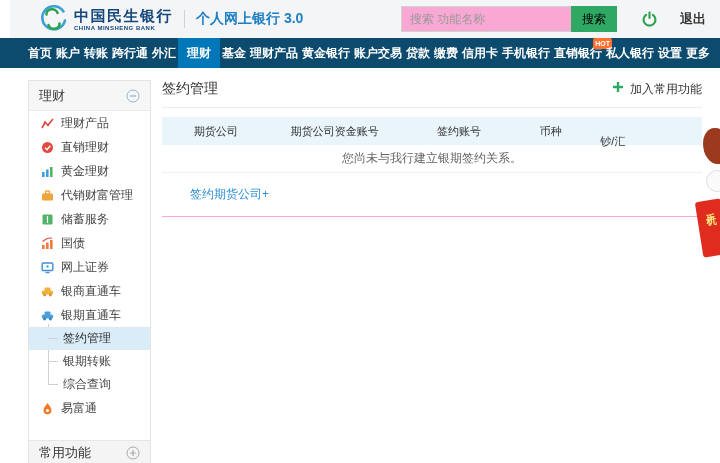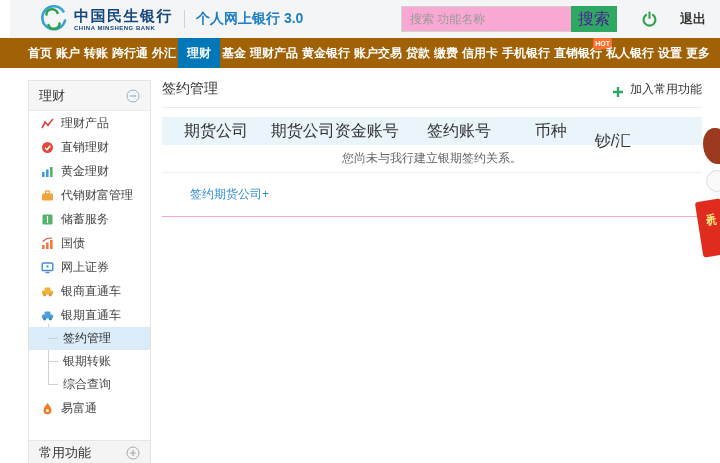--- a/index.html
+++ b/index.html
@@ -21,29 +21,29 @@
   .header-divider { width:1px; height:18px; background:#c8d3db; margin:0 11px; }
   .product-name { font-size:14px; color:#1f7fc4; font-weight:bold; }
   .header-spacer { flex:1; }
   .search-box { display:flex; align-items:center; }
   .search-input {
     width:170px; height:26px; border:1px solid #d2d2d2; border-right:none;
     padding:0 8px; font-size:12px; color:#333; background:#f9a8d4; outline:none;
   }
   .search-input::placeholder { color:#9a9a9a; }
   .search-btn {
-    width:46px; height:26px; background:#2fa863; color:#4c1d95; border:none;
-    font-size:16px; cursor:pointer; font-family:Liberation Mono, monospace;
+    width:46px; height:26px; background:#2fa863; color:#000000; border:none;
+    font-size:12px; cursor:pointer; font-family:Liberation Mono, monospace;
   }
   .logout { display:flex; align-items:center; gap:22px; margin-left:24px; cursor:pointer; }
   .logout-label { font-size:13px; color:#333; font-weight:bold; }
   
   .nav {
     position:absolute; top:38px; left:0; right:0; height:30px;
-    background:#a16207; display:flex; justify-content:space-between;
+    background:#0c4a6e; display:flex; justify-content:space-between;
     padding:0 26px;
   }
   .nav-item {
     color:#fff; font-size:12px; font-weight:bold; line-height:30px;
     padding:0 2px; text-decoration:none; position:relative; white-space:nowrap;
     cursor:pointer;
   }
   .nav-item.active { background:#0077b8; padding:0 9px; }
   .hot-badge {
     position:absolute; top:0; right:-8px; background:#ff6f2e; color:#fff;
@@ -83,25 +83,25 @@
     display:flex; align-items:center; justify-content:space-between;
     padding:0 10px; font-size:13px; color:#333; cursor:pointer;margin-top:20px;
   }
   
   .main { position:absolute; left:162px; top:80px; width:540px; }
   .main-head {
     display:flex; justify-content:space-between; align-items:center;
     padding-bottom:9px; border-bottom:1px solid #e9eef2;
   }
   .main-title { font-size:14px; color:#333; }
-  .add-fav { display:flex; align-items:flex-end; gap:6px; cursor:pointer; }
+  .add-fav { display:flex; align-items:flex-start; gap:6px; cursor:pointer; }
   .add-fav-label { font-size:12px; color:#333; }
   .thead {
     margin-top:9px; height:28px; background:#e9f4fb; display:flex;
-    align-items:center; font-size:16px; color:#333;
+    align-items:center; font-size:11px; color:#333;
   }
   .th { text-align:center; }
   .th:nth-child(1){ width:20%; } .th:nth-child(2){ width:24%; }
   .th:nth-child(3){ width:22%; } .th:nth-child(4){ width:12%; }
   .th:nth-child(5){ width:11%;margin-top:20px; }
   .empty-row {
     height:28px; display:flex; align-items:center; justify-content:center;
     font-size:12px; color:#666; border-bottom:1px solid #eef1f4;
   }
   .link-row { padding:11px 0 13px 28px; border-bottom:1px solid #f9a8d4; }

